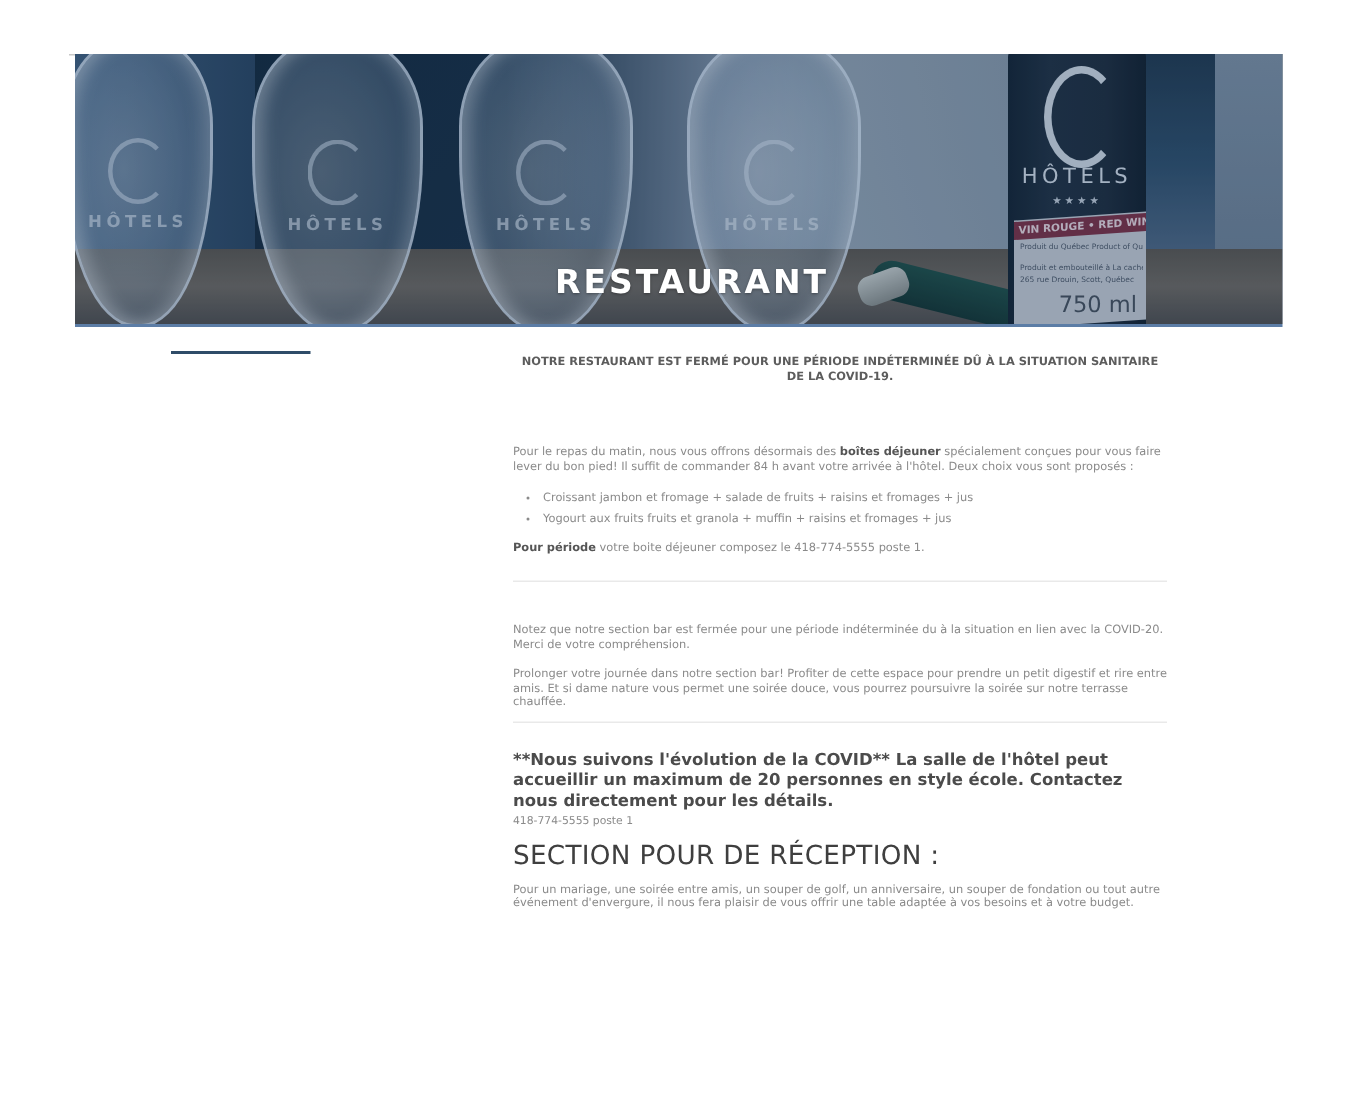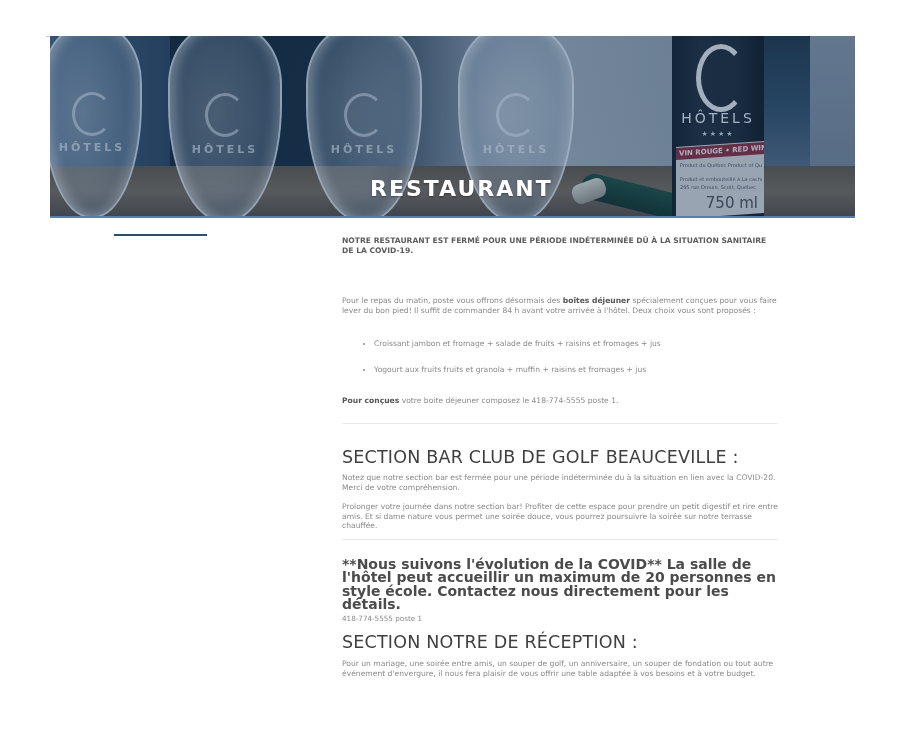--- a/index.html
+++ b/index.html
@@ -201,55 +201,56 @@
       top: 236px;
       width: 436px;
     }
     .notice {
       margin: 0;
       font-size: 7.6px;
       font-weight: bold;
       line-height: 10px;
       color: #5c5c5c;
       text-transform: uppercase;
+      text-align: center;
     }
     .para {
       margin: 0;
       font-size: 7.6px;
       line-height: 9.6px;
       color: #8a8a8a;
     }
     .para b { color: #555555; }
     ul.options {
       margin: 0;
       padding: 0 0 0 16px;
       font-size: 7.6px;
       line-height: 9.6px;
       color: #8a8a8a;
     }
-    ul.options li { margin: 16px; padding: 0; }
+    ul.options li { margin: 4px; padding: 0; }
     hr.rule {
       border: none;
       height: 1px;
       background: #e9e9e9;
       margin: 0;
       width: 436px;
     }
     .h-section {
       margin: 0;
       font-size: 17.5px;
       line-height: 22px;
       font-weight: normal;
       color: #3f3f3f;
       letter-spacing: 0.2px;
       white-space: nowrap;
     }
     .covid-note {
       margin: 0;
-      font-size: 14px;
+      font-size: 11px;
       line-height: 13.4px;
       font-weight: bold;
       color: #4b4b4b;
     }
     .phone-small {
       margin: 0;
       font-size: 7.2px;
       line-height: 9.6px;
       color: #8a8a8a;
     }
@@ -303,41 +304,40 @@
 
 <div class="side-underline"></div>
 
 <div class="content">
 
   <p class="notice">NOTRE RESTAURANT EST FERMÉ POUR UNE PÉRIODE INDÉTERMINÉE DÛ À LA SITUATION SANITAIRE DE LA COVID-19.</p>
 
   <div style="height:40px;"></div>
 
   <p class="para">
-    <span>Pour le repas du matin, poste vous offrons désormais des </span><b>boîtes déjeuner</b><span> spécialement conçues pour vous faire lever du bon pied! Il suffit de commander 84 h avant votre arrivée à l'hôtel. Deux choix vous sont proposés :</span>
+    <span>Pour le repas du matin, nous vous offrons désormais des </span><b>boîtes déjeuner</b><span> spécialement conçues pour vous faire lever du bon pied! Il suffit de commander 84 h avant votre arrivée à l'hôtel. Deux choix vous sont proposés :</span>
   </p>
 
   <div style="height:8px;"></div>
 
   <ul class="options">
     <li>Croissant jambon et fromage + salade de fruits + raisins et fromages + jus</li>
     <li>Yogourt aux fruits fruits et granola + muffin + raisins et fromages + jus</li>
   </ul>
 
   <div style="height:6px;"></div>
 
   <p class="para">
-    <b>Pour conçues</b><span> votre boite déjeuner composez le 418-774-5555 poste 1.</span>
+    <b>Pour période</b><span> votre boite déjeuner composez le 418-774-5555 poste 1.</span>
   </p>
 
   <div style="height:17px;"></div>
   <hr class="rule">
   <div style="height:22px;"></div>
 
-  <h2 class="h-section">SECTION BAR CLUB DE GOLF BEAUCEVILLE :</h2>
 
   <div style="height:5px;"></div>
 
   <p class="para">Notez que notre section bar est fermée pour une période indéterminée du à la situation en lien avec la COVID-20.  Merci de votre compréhension.</p>
 
   <div style="height:10px;"></div>
 
   <p class="para">Prolonger votre journée dans notre section bar! Profiter de cette espace pour prendre un petit digestif et rire entre amis. Et si dame nature vous permet une soirée douce, vous pourrez poursuivre la soirée sur notre terrasse chauffée.</p>
 
   <div style="height:8px;"></div>
@@ -345,19 +345,19 @@
   <div style="height:18px;"></div>
 
   <p class="covid-note">**Nous suivons l'évolution de la COVID**  La salle de l'hôtel peut accueillir un maximum de 20 personnes en style école.  Contactez nous directement pour les détails.</p>
 
   <div style="height:2px;"></div>
 
   <p class="phone-small">418-774-5555 poste 1</p>
 
   <div style="height:8px;"></div>
 
-  <h2 class="h-section">SECTION NOTRE DE RÉCEPTION :</h2>
+  <h2 class="h-section">SECTION POUR DE RÉCEPTION :</h2>
 
   <div style="height:6px;"></div>
 
   <p class="para">Pour un mariage, une soirée entre amis, un souper de golf, un anniversaire, un souper de fondation ou tout autre événement d'envergure, il nous fera plaisir de vous offrir une table adaptée à vos besoins et à votre budget.</p>
 
 </div>
 
 </body></html>

